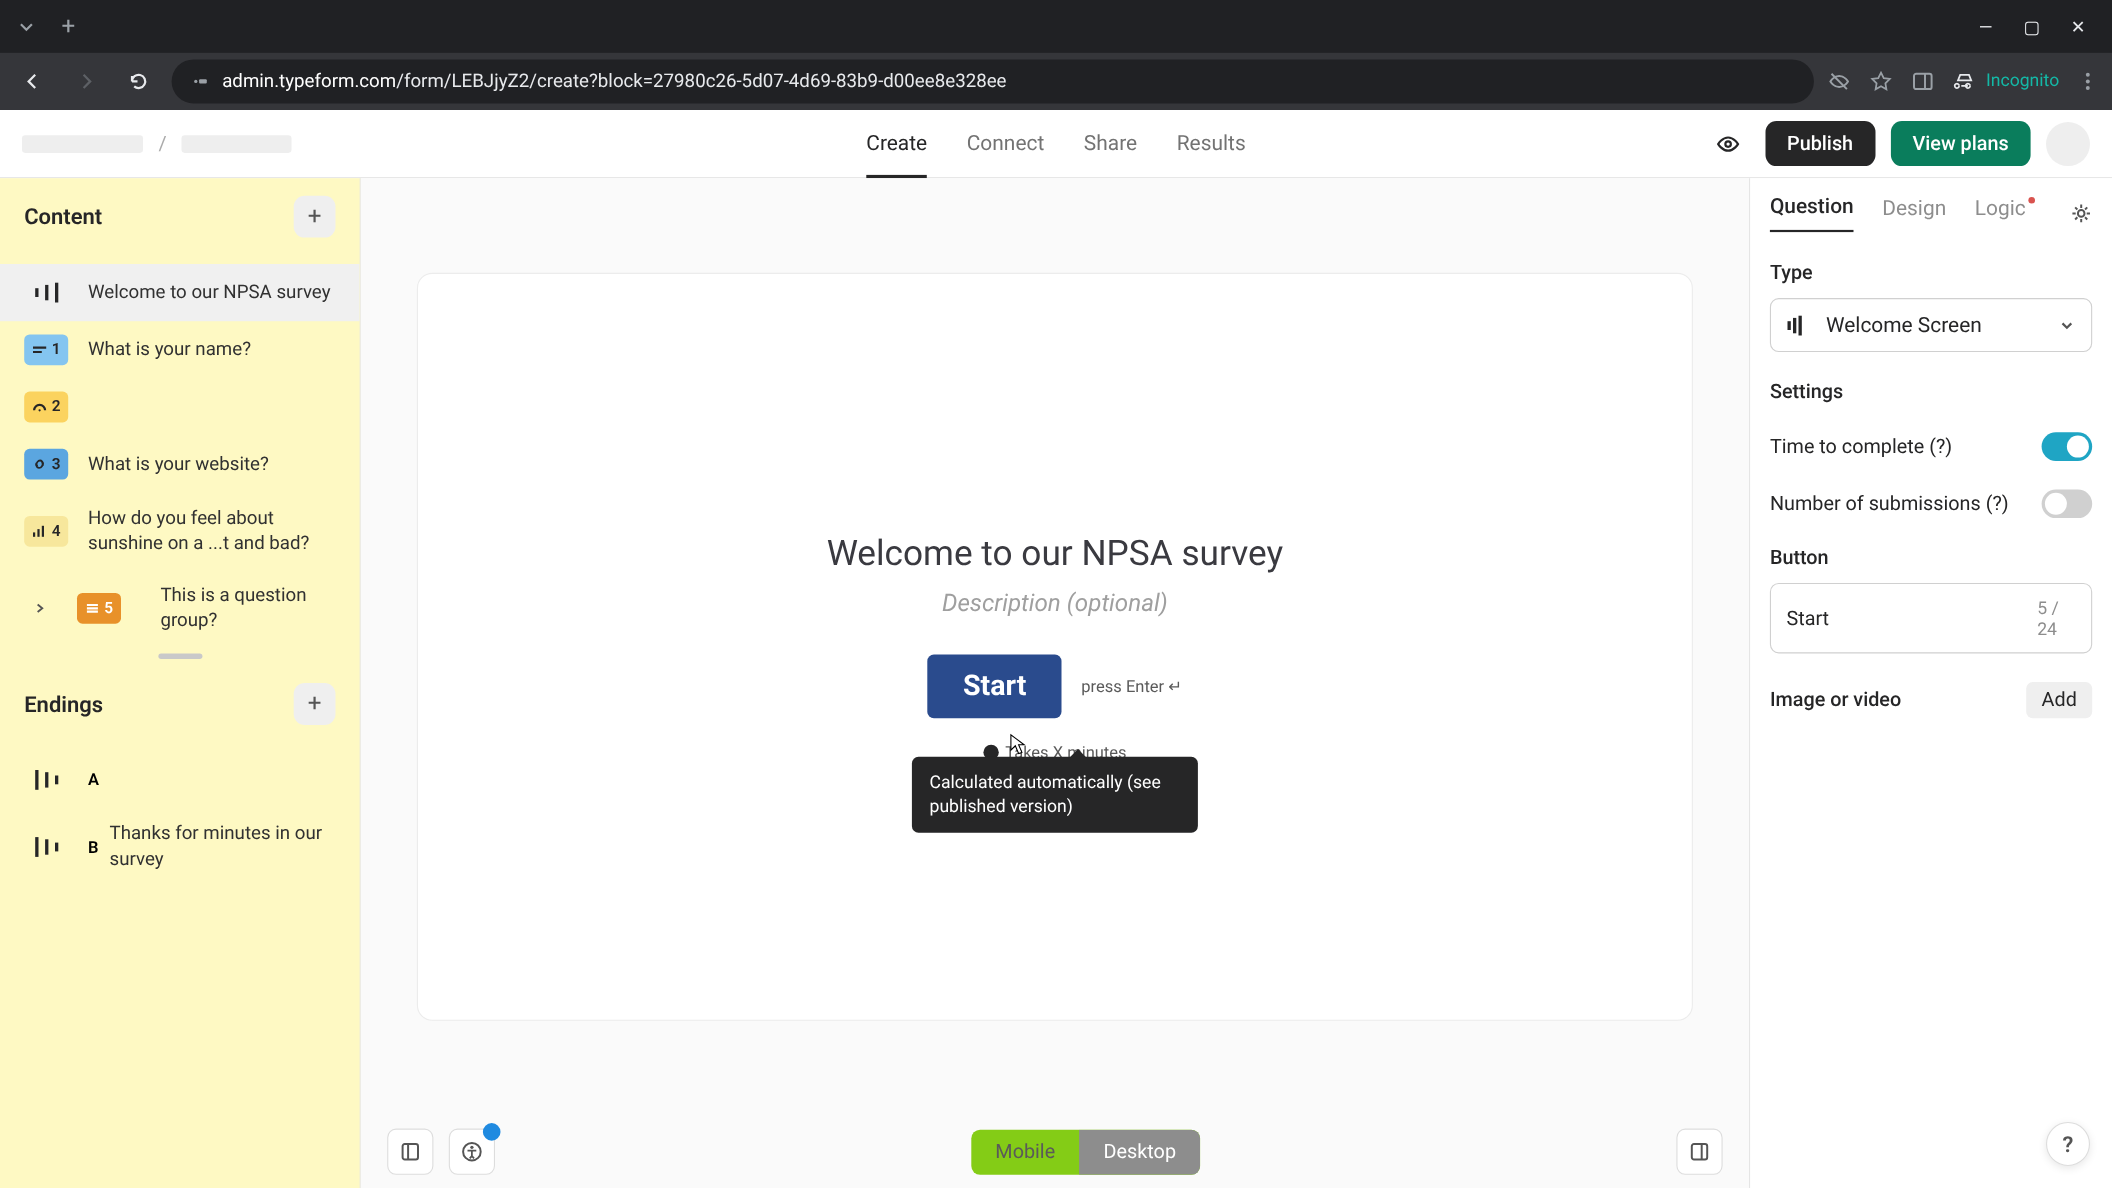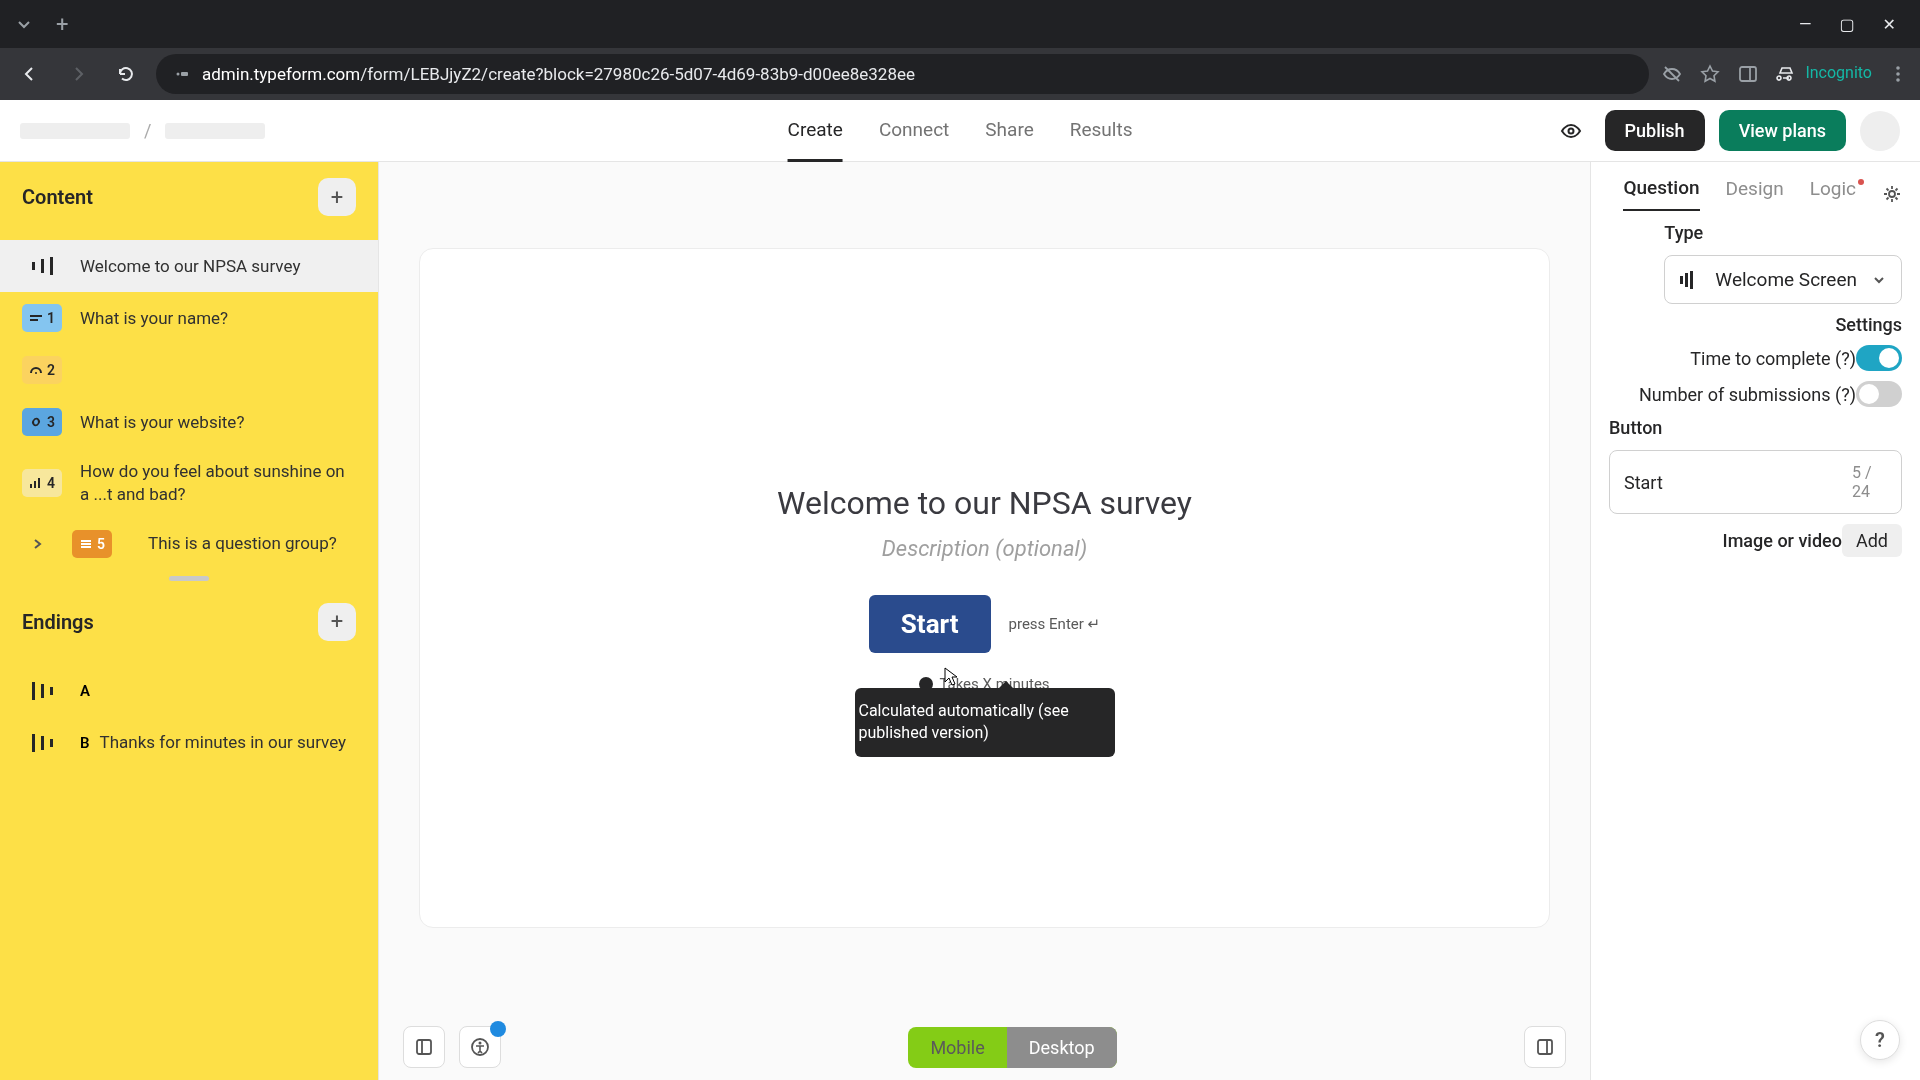--- a/index.html
+++ b/index.html
@@ -41,21 +41,21 @@
 .icon-btn-round { width: 40px; height: 40px; border-radius: 50%; display: flex; align-items: center; justify-content: center; cursor: pointer; }
 .btn { padding: 10px 20px; border-radius: 10px; font-size: 18px; font-weight: 500; cursor: pointer; border: none; }
 .btn-dark { background: #262627; color: #fff; }
 .btn-green { background: #0a7d5c; color: #fff; }
 .avatar-ph { width: 40px; height: 40px; border-radius: 50%; background: #eee; }
 
 
 .app-body { display: flex; height: calc(1080px - 48px - 52px - 62px); }
 
 
-.sidebar-left { width: 379px; border-right: 1px solid #e5e5e5; display: flex; flex-direction: column; background: #fde047; }
+.sidebar-left { width: 328px; border-right: 1px solid #e5e5e5; display: flex; flex-direction: column; background: #fef9c3; }
 .sidebar-section { padding: 16px 22px 10px; }
 .sidebar-head { display: flex; align-items: center; justify-content: space-between; margin-bottom: 14px; }
 .sidebar-title { font-size: 20px; font-weight: 600; color: #262627; }
 .add-btn { width: 38px; height: 38px; background: #efefef; border-radius: 10px; display: flex; align-items: center; justify-content: center; cursor: pointer; font-size: 22px; color: #555; }
 .content-items { display: flex; flex-direction: column; }
 .content-item { display: flex; align-items: center; gap: 18px; padding: 12px 22px; cursor: pointer; }
 .content-item.selected { background: #f0f0f0; }
 .item-badge { width: 40px; height: 28px; border-radius: 5px; display: flex; align-items: center; justify-content: center; font-size: 14px; font-weight: 600; color: #262627; flex-shrink: 0; gap: 4px; }
 .item-badge svg { width: 14px; height: 14px; }
 .badge-welcome { background: transparent; }
@@ -76,33 +76,33 @@
 .canvas { flex: 1; display: flex; align-items: center; justify-content: center; padding: 40px; }
 .preview-card { width: 100%; max-width: 1160px; height: 680px; background: #fff; border: 1px solid #ececec; border-radius: 14px; display: flex; flex-direction: column; align-items: center; justify-content: center; position: relative; }
 .preview-title { font-size: 32px; color: #3a3a40; margin-bottom: 14px; }
 .preview-desc { font-size: 22px; color: #9f9f9f; font-style: italic; margin-bottom: 34px; }
 .start-row { display: flex; align-items: center; gap: 18px; }
 .start-btn { background: #2a4b8d; color: #fff; font-size: 26px; font-weight: 700; padding: 14px 32px; border-radius: 6px; border: none; cursor: pointer; }
 .press-enter { font-size: 15px; color: #5a5a5a; }
 .takes-row { display: flex; align-items: center; gap: 6px; margin-top: 22px; font-size: 15px; color: #5a5a5a; }
 .clock-icon { width: 14px; height: 14px; background: #262627; border-radius: 50%; display: inline-block; }
 .cursor-ptr { position: absolute; left: 50%; margin-left: -42px; top: 50%; margin-top: 78px; }
-.tooltip { position: absolute; background: #262627; color: #fff; padding: 12px 4px; border-radius: 6px; font-size: 16px; max-width: 260px; line-height: 1.4; top: 50%; margin-top: 100px; left: 50%; transform: translateX(-50%); }
+.tooltip { position: absolute; background: #262627; color: #fff; padding: 12px 16px; border-radius: 6px; font-size: 16px; max-width: 260px; line-height: 1.4; top: 50%; margin-top: 100px; left: 50%; transform: translateX(-50%); }
 .tooltip::before { content: ""; position: absolute; top: -7px; left: 55%; border-left: 8px solid transparent; border-right: 8px solid transparent; border-bottom: 8px solid #262627; }
 
 .canvas-footer { height: 66px; display: flex; align-items: center; padding: 0 24px; gap: 14px; }
 .footer-icon { width: 42px; height: 42px; border: 1px solid #ddd; border-radius: 8px; display: flex; align-items: center; justify-content: center; cursor: pointer; background: #fff; position: relative; }
 .notif-dot { position: absolute; top: -6px; right: -6px; width: 16px; height: 16px; background: #1f8ae0; border-radius: 50%; }
 .device-toggle { margin: 0 auto; display: flex; background: #84cc16; border-radius: 8px; overflow: hidden; }
 .device-btn { padding: 10px 22px; font-size: 18px; color: #5a5a5a; cursor: pointer; border: none; background: transparent; }
 .device-btn.active { background: #8d8d8d; color: #fff; }
 .help-btn { position: fixed; bottom: 20px; right: 20px; width: 40px; height: 40px; border-radius: 50%; background: #fff; border: 1px solid #ddd; display: flex; align-items: center; justify-content: center; font-size: 20px; font-weight: 600; color: #555; cursor: pointer; box-shadow: 0 2px 8px rgba(0,0,0,0.1); }
 
 
-.sidebar-right { width: 330px; border-left: 1px solid #e5e5e5; background: #fff; padding: 14px 18px; display: flex; flex-direction: column; gap: 10px; align-items: flex-end; }
+.sidebar-right { width: 330px; border-left: 1px solid #e5e5e5; background: #fff; padding: 14px 18px; display: flex; flex-direction: column; gap: 26px; }
 .right-tabs { display: flex; align-items: center; gap: 26px; border-bottom: 1px solid transparent; }
 .right-tab { font-size: 19px; color: #8d8d8d; cursor: pointer; padding-bottom: 10px; }
 .right-tab.active { color: #262627; border-bottom: 2px solid #262627; font-weight: 500; }
 .right-tab.logic { position: relative; }
 .right-tab.logic::after { content: ""; position: absolute; top: 2px; right: -8px; width: 6px; height: 6px; background: #d9534f; border-radius: 50%; }
 .gear { margin-left: auto; color: #555; cursor: pointer; }
 .section-label { font-size: 18px; font-weight: 500; color: #262627; }
 .type-select { display: flex; align-items: center; gap: 14px; border: 1px solid #d0d0d0; border-radius: 8px; padding: 12px 14px; cursor: pointer; }
 .type-icon { width: 22px; display: flex; align-items: center; }
 .type-icon .bar { display: inline-block; width: 3px; background: #262627; margin: 0 1px; }

